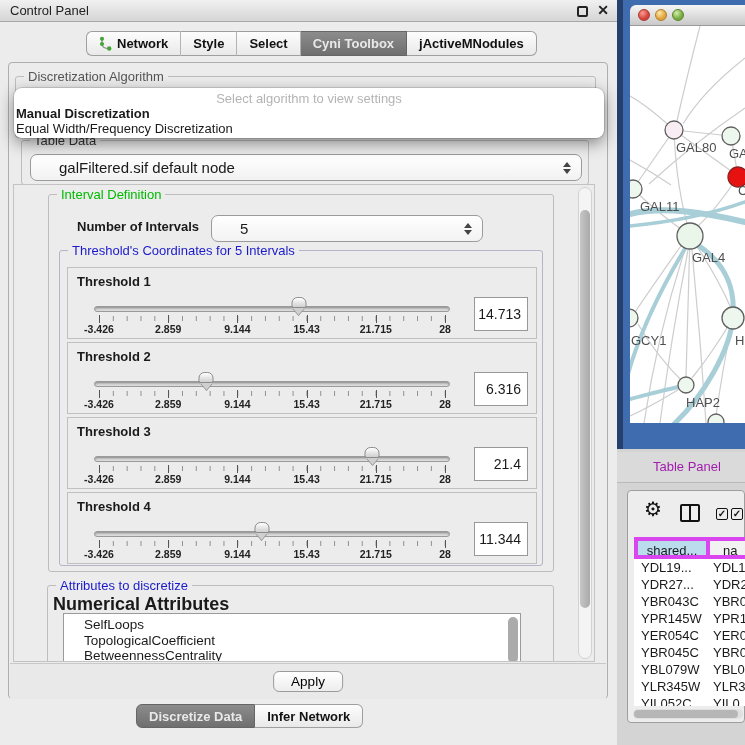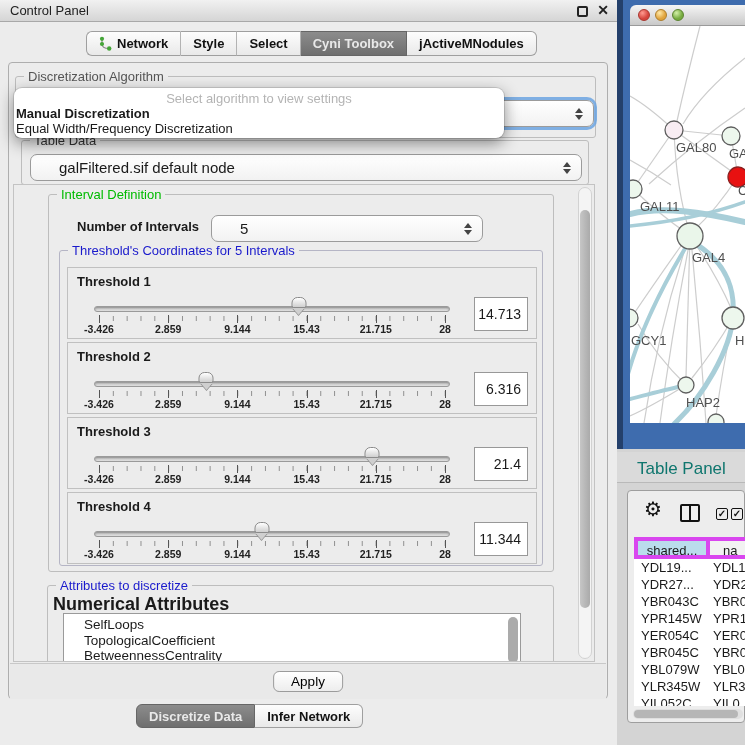--- a/index.html
+++ b/index.html
@@ -38,21 +38,21 @@
   .combo { position:absolute; background:linear-gradient(#ffffff,#f2f2f2); border:1px solid #9b9b9b;
     border-radius:7px; font-size:15px; line-height:25px; padding-left:28px; white-space:nowrap; overflow:hidden; }
   .arrows { position:absolute; right:9px; top:50%; transform:translateY(-50%); width:9px; height:12px; }
   .arrows::before { content:""; position:absolute; left:0; top:0; border-left:4.5px solid transparent;
     border-right:4.5px solid transparent; border-bottom:5px solid #444; }
   .arrows::after { content:""; position:absolute; left:0; bottom:0; border-left:4.5px solid transparent;
     border-right:4.5px solid transparent; border-top:5px solid #444; }
   .focusring { box-shadow:0 0 0 3px rgba(108,164,226,.85); }
 
   
-  .popup { position:absolute; left:5px; top:25px; width:490px; height:50px; background:#fff; z-index:30;
+  .popup { position:absolute; left:5px; top:25px; width:590px; height:50px; background:#fff; z-index:30;
     border-radius:8px; box-shadow:0 5px 16px rgba(0,0,0,.45), 0 0 0 1px rgba(0,0,0,.12); font-size:13px; }
   .popup .ph { position:absolute; left:0; right:0; top:3px; text-align:center; color:#b4b4b4; }
   .popup .opt1 { position:absolute; left:2px; top:18px; font-weight:bold; }
   .popup .opt2 { position:absolute; left:2px; top:33px; }
 
   
   .scroll-region { position:absolute; left:4px; top:121px; width:582px; height:478px;
     border:1px solid #c3c3c3; overflow:hidden; background:#ececec; }
 
   
@@ -99,21 +99,21 @@
   .net-titlebar { position:absolute; left:13px; top:5px; width:115px; height:21px;
     background:linear-gradient(#f5f5f5,#c9c9c9); border-radius:6px 0 0 0; border-bottom:1px solid #9a9a9a; }
   .light { position:absolute; top:4px; width:12px; height:12px; border-radius:50%; }
   .light.red { left:8px; background:radial-gradient(circle at 35% 30%, #ff9a90, #d5443c 60%); border:1px solid #a8352e; }
   .light.yellow { left:25px; background:radial-gradient(circle at 35% 30%, #ffe9a8, #e0a33c 60%); border:1px solid #ad7d2a; }
   .light.green { left:42px; background:radial-gradient(circle at 35% 30%, #d3f0a8, #76ab3f 60%); border:1px solid #5a832f; }
   .net-content { position:absolute; left:13px; top:26px; width:115px; height:397px; background:#fff; overflow:hidden; }
 
   .table-panel-bar { position:absolute; left:0; top:452px; width:128px; height:31px;
     background:#dadada; border-bottom:1px solid #b9b9b9; }
-  .tp-title { position:absolute; left:20px; top:7px; font-size:17px; color:#0f766e; }
+  .tp-title { position:absolute; left:36px; top:7px; font-size:13px; color:#a21caf; }
 
   .table-window { position:absolute; left:10px; top:490px; width:118px; height:233px;
     background:#ededed; border:1px solid #9e9e9e; border-radius:4px; }
   .gear { position:absolute; left:16px; top:7px; font-size:20px; color:#111; line-height:22px; }
   .split-icon { position:absolute; left:52px; top:13px; width:20px; height:18px; border:2px solid #111; border-radius:2px; }
   .split-icon::after { content:""; position:absolute; left:7px; top:0; width:2px; height:14px; background:#111; }
   .cb { position:absolute; top:17px; width:12px; height:12px; border:1.5px solid #111; border-radius:2px;
     font-size:10px; font-weight:bold; line-height:10px; text-align:center; color:#111; }
   .tw-header { position:absolute; top:46px; left:6px; height:22px; display:flex; }
   .hcell { font-size:13px; line-height:20px; border:4px solid #d946ef; overflow:hidden; white-space:nowrap; }

